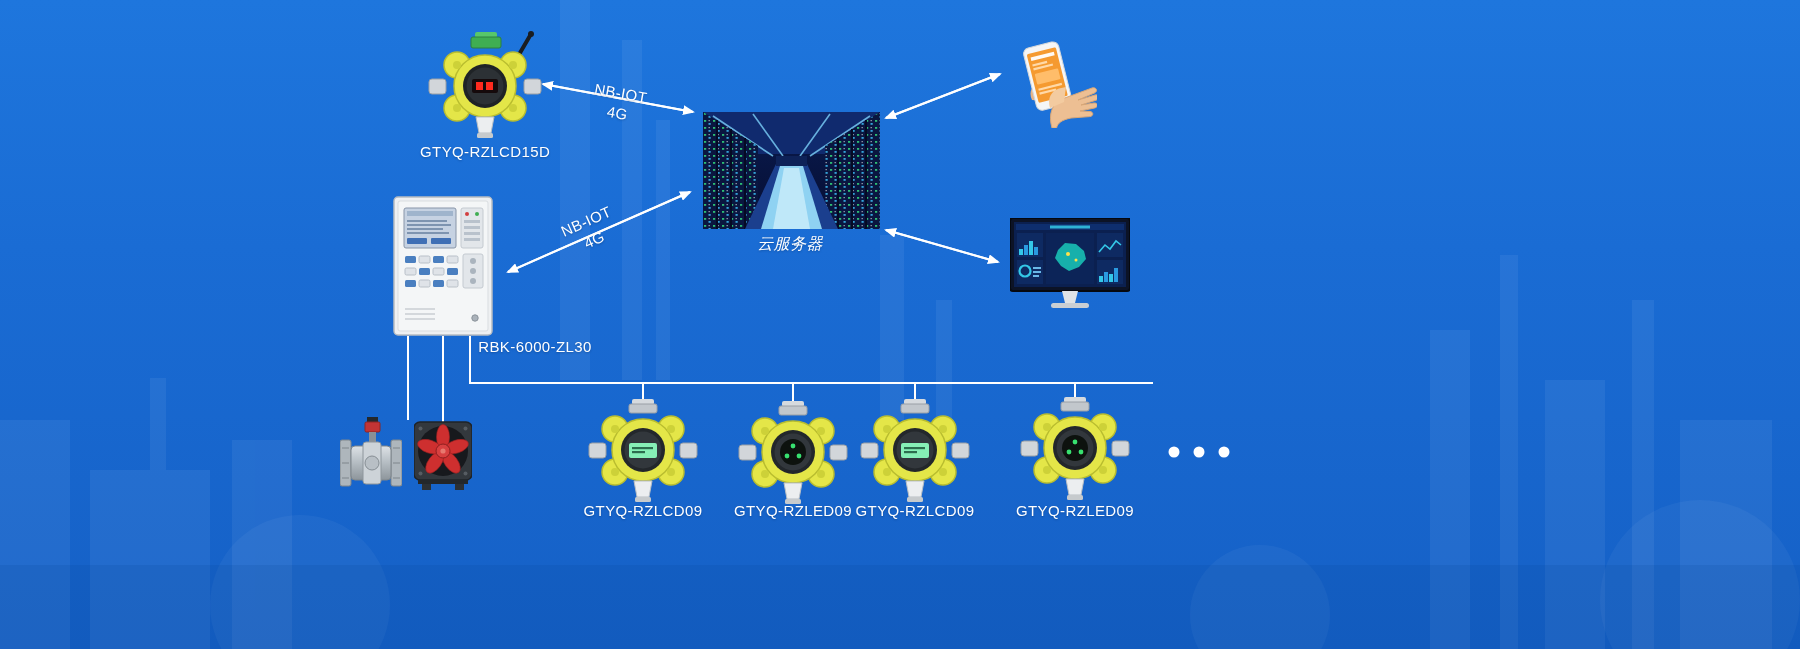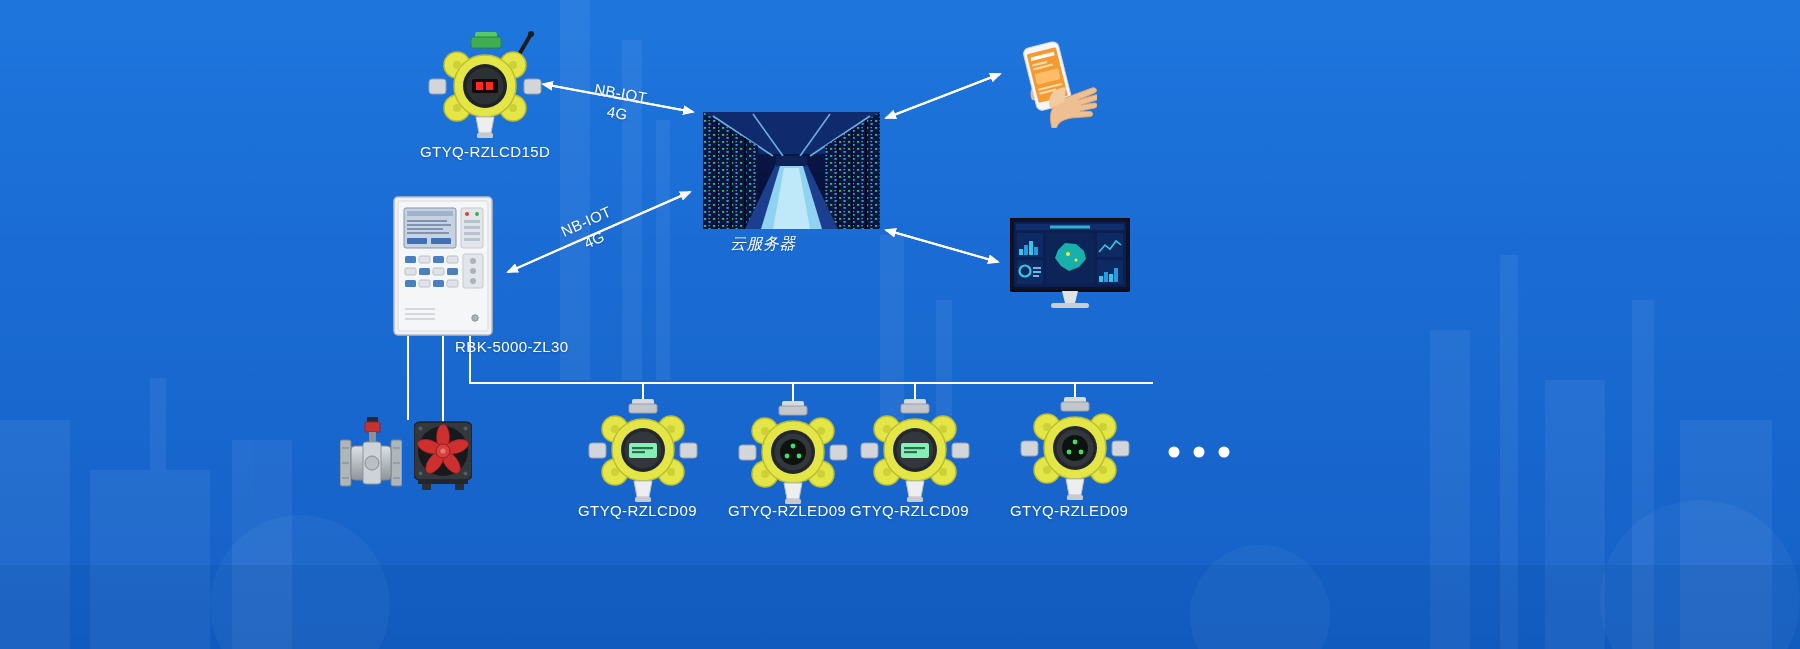--- a/index.html
+++ b/index.html
@@ -6,21 +6,21 @@
   html,body { background:#0d3a7a; font-family:"Liberation Sans", sans-serif; }
   .stage {
     position:relative; width:1800px; height:649px; overflow:hidden;
     background:linear-gradient(180deg,#1e76dd 0%, #1a6cd4 38%, #1560c6 100%);
   }
   .bg-layer { position:absolute; left:0; top:0; pointer-events:none; }
   .overlay { position:absolute; left:0; top:0; pointer-events:none; }
   .node { position:absolute; }
   .node svg { display:block; }
   .node-label {
-    position:absolute; color:#ffffff; font-size:15px; 
+    position:absolute; color:#ffffff; font-size:15px; text-align:center;
     letter-spacing:.4px; text-shadow:0 1px 2px rgba(0,40,90,.35); white-space:nowrap;
   }
   .link-label {
     position:absolute; color:#ffffff; font-size:15px; text-align:center;
     line-height:1.35; letter-spacing:.4px; transform-origin:left top;
     text-shadow:0 1px 2px rgba(0,40,90,.35);
   }
   .link-label span { display:block; }
   .cn { font-size:16px;font-style:italic; }
 </style>
@@ -273,21 +273,21 @@
       <circle cx="80" cy="65" r="3" fill="#aab4be"></circle>
       <circle cx="80" cy="75" r="3" fill="#aab4be"></circle>
       <circle cx="80" cy="85" r="3" fill="#aab4be"></circle>
 
       <rect x="12" y="112" width="30" height="2" fill="#d4d8dc"></rect>
       <rect x="12" y="117" width="30" height="2" fill="#d4d8dc"></rect>
       <rect x="12" y="122" width="30" height="2" fill="#d4d8dc"></rect>
       <circle cx="82" cy="122" r="3.2" fill="#aab2ba" stroke="#8b939b"></circle>
     </svg>
   </div>
-  <div class="node-label" style="left:455px; top:338px; width:160px;">RBK-5000-ZL30</div>
+  <div class="node-label" style="left:455px; top:338px; width:160px;">RBK-6000-ZL30</div>
 
   <div class="link-label" style="left:552px; top:226px; width:66px; transform:rotate(-24deg);">
     <span>NB-IOT</span>
     <span>4G</span>
   </div>
 
   <div class="node" style="left:340px; top:416px;">
     <svg viewBox="0 0 62 78" width="62" height="78">
       <defs>
         <linearGradient id="valvegrad" x1="0" y1="0" x2="0" y2="1">

